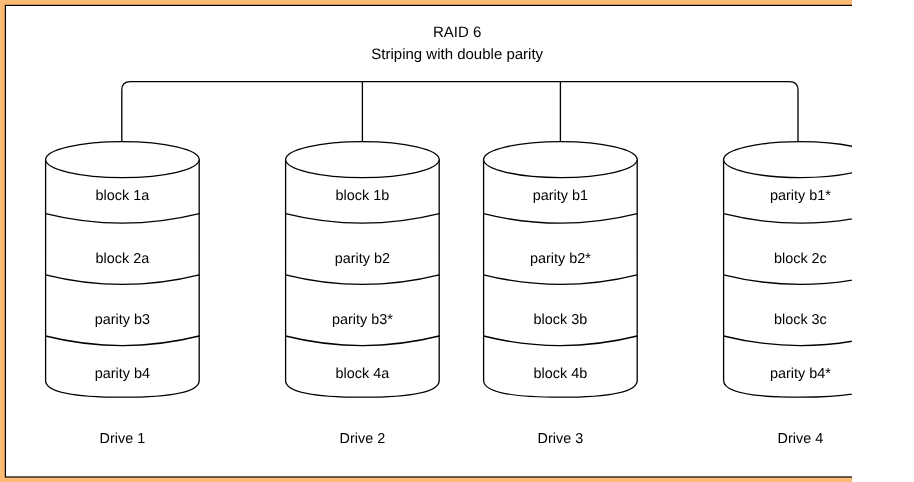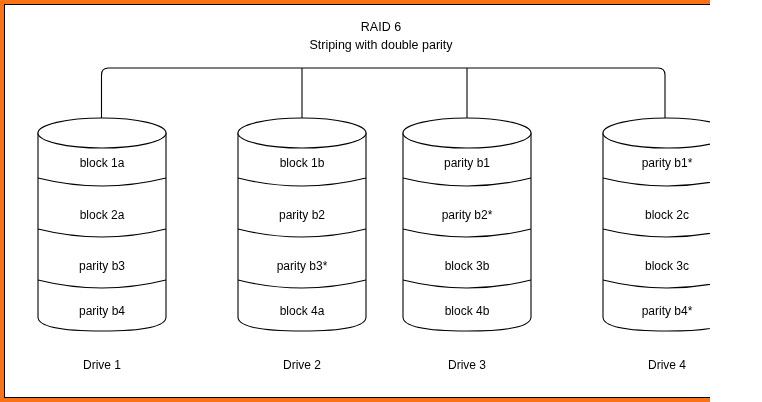--- a/index.html
+++ b/index.html
@@ -7,21 +7,21 @@
     padding: 0;
     background: #ffffff;
   }
   body {
     font-family: "Liberation Sans", sans-serif;
   }
   #page {
     position: relative;
     width: 710px;
     height: 402px;
-    background: #f97316;
+    background: #fdba74;
     overflow: hidden;
   }
   #diagram-svg {
     position: absolute;
     left: 0;
     top: 0;
     width: 762px;
     height: 402px;
   }
   .frame-border {

